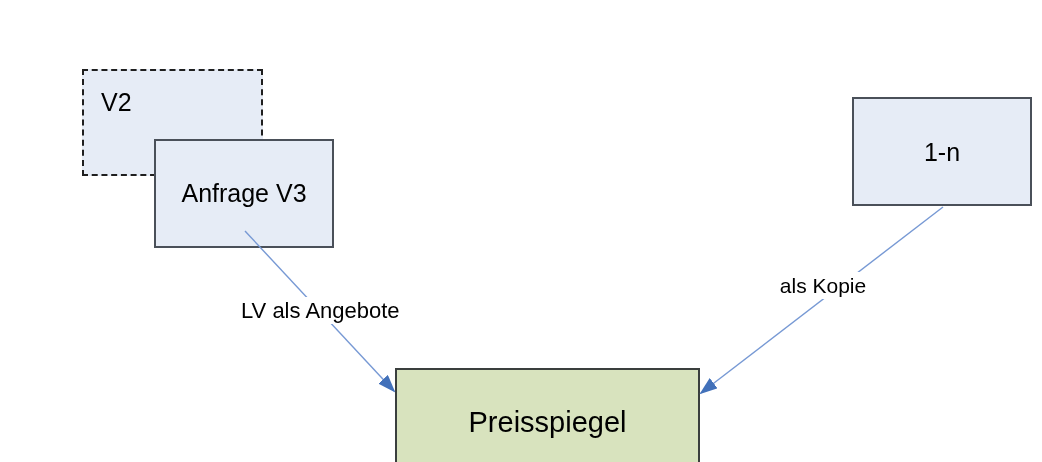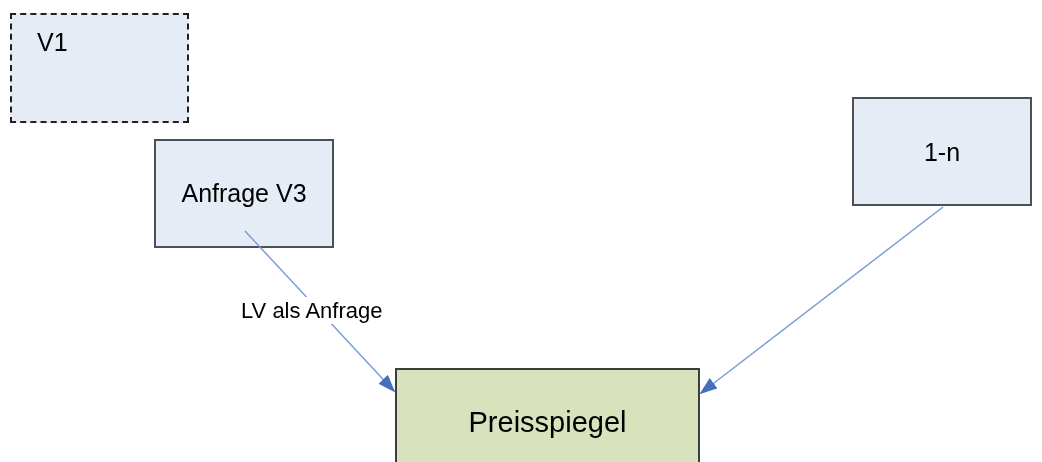--- a/index.html
+++ b/index.html
@@ -80,24 +80,24 @@
     left: 705px; top: 272px;
     width: 236px;
     text-align: center;
   }
 </style>
 </head>
 <body>
 
 <div class="canvas">
 
-  <div class="box dashed box-v1">
-    <span class="corner-label v1-label">V1</span>
+
+  <div class="box dashed box-v2">
+    <span class="corner-label v2-label">V2</span>
   </div>
-
 
   <div class="box solid box-anfrage">
     <span>Anfrage V3</span>
   </div>
 
   <div class="box solid box-angebote">
     <span>1-n</span>
   </div>
 
   <div class="box green box-preisspiegel">
@@ -108,19 +108,20 @@
     <defs>
       <marker id="arrowhead" markerUnits="userSpaceOnUse" markerWidth="18" markerHeight="13" refX="16" refY="6.5" orient="auto">
         <path d="M0,0 L18,6.5 L0,13 Z" fill="#4271ba"></path>
       </marker>
     </defs>
     <line x1="245" y1="231" x2="394" y2="391" stroke="#7799d4" stroke-width="1.4" marker-end="url(#arrowhead)"></line>
     <line x1="943" y1="207" x2="701" y2="393" stroke="#7799d4" stroke-width="1.4" marker-end="url(#arrowhead)"></line>
   </svg>
 
   <div class="edge-label edge-label-lv">
-    <span>LV als Anfrage</span>
+    <span>LV als Angebote</span>
   </div>
 
   <div class="edge-label edge-label-kopie">
+    <div>als Kopie</div>
   </div>
 
 </div>
 
 </body></html>

